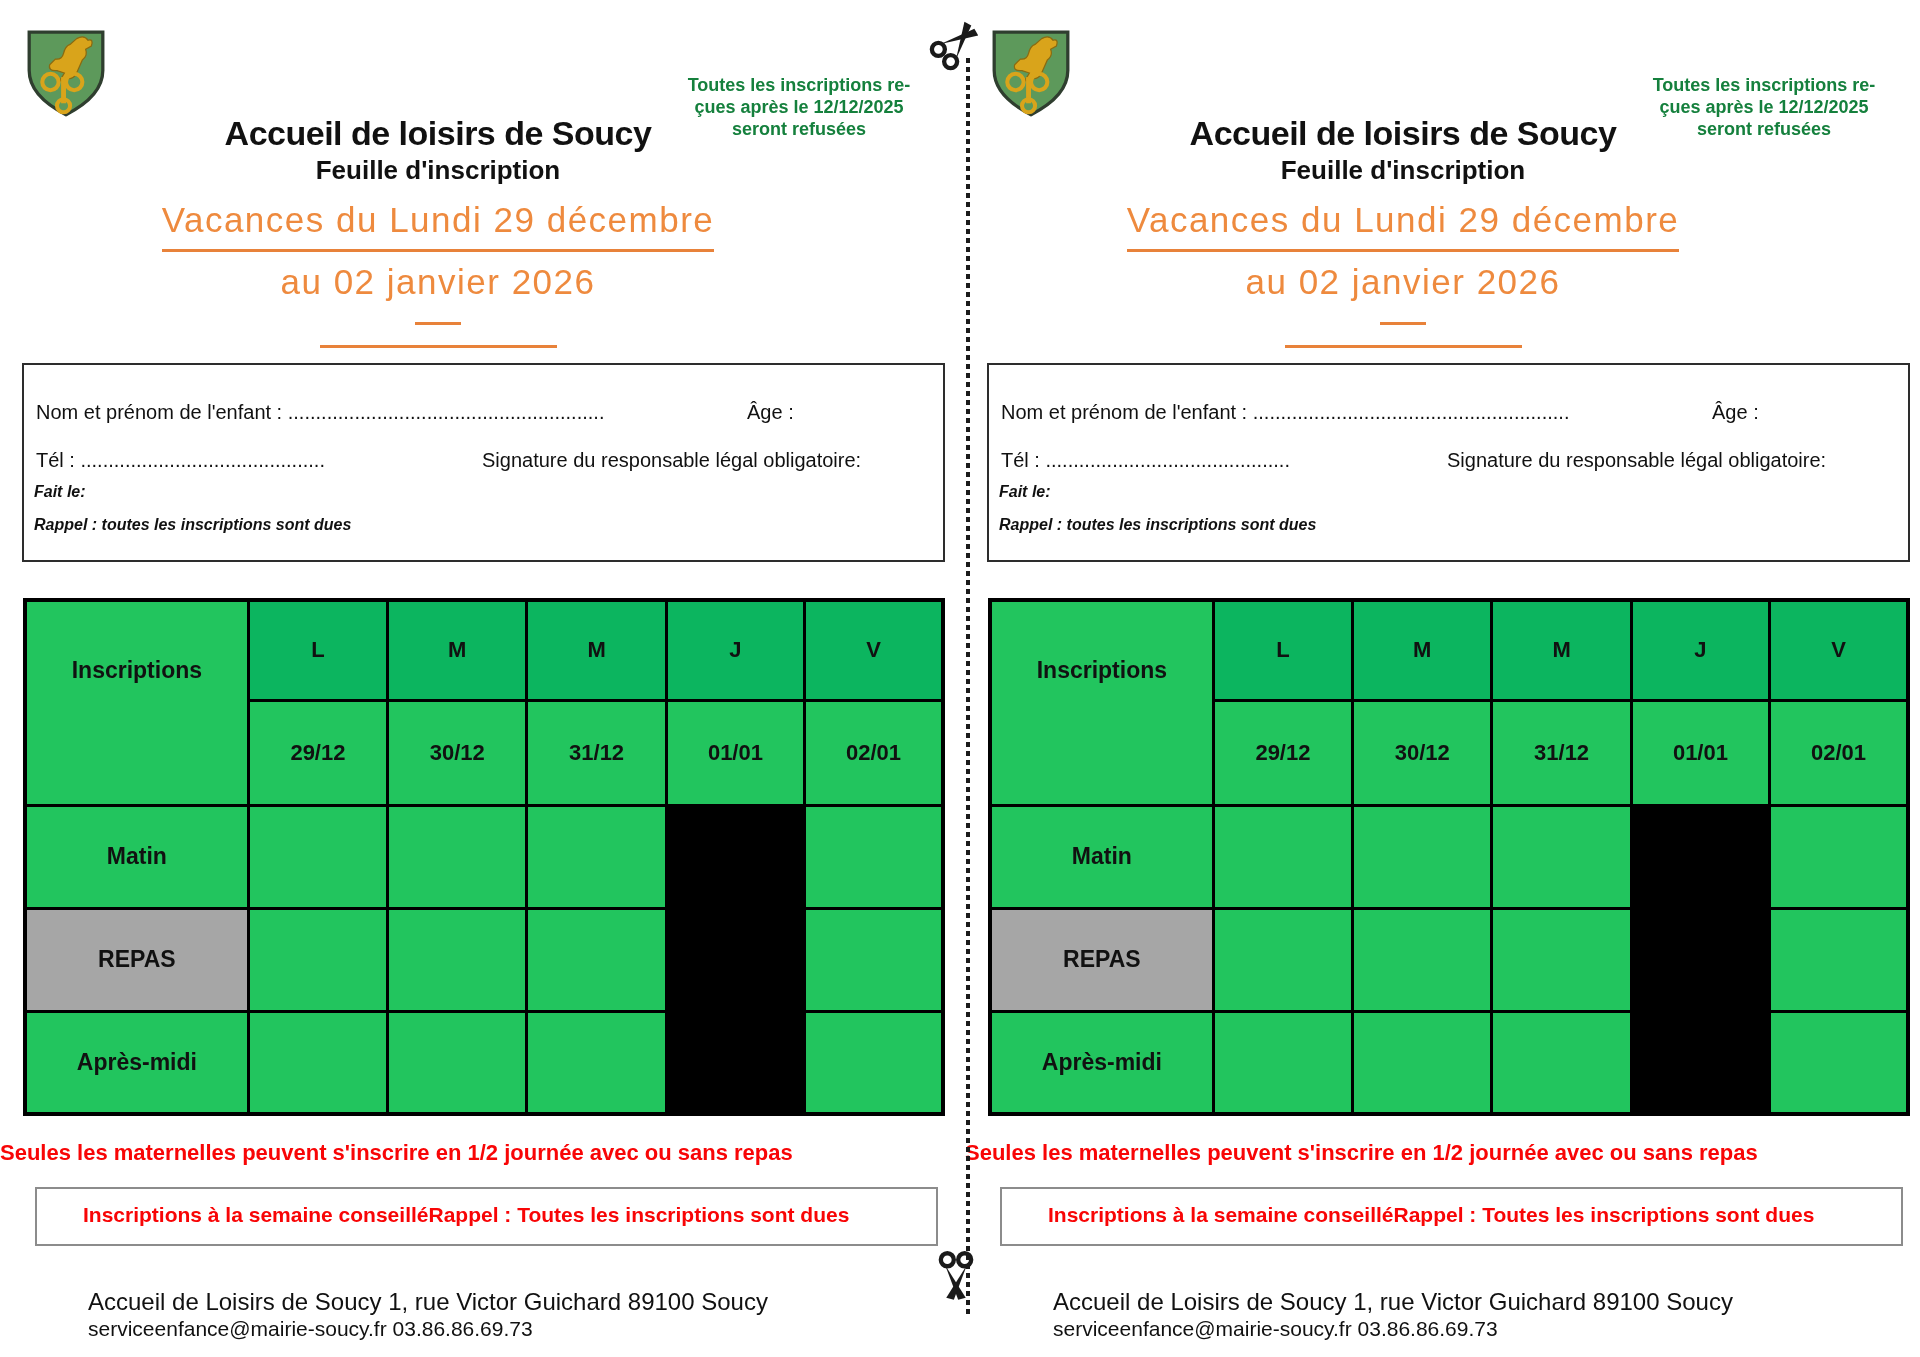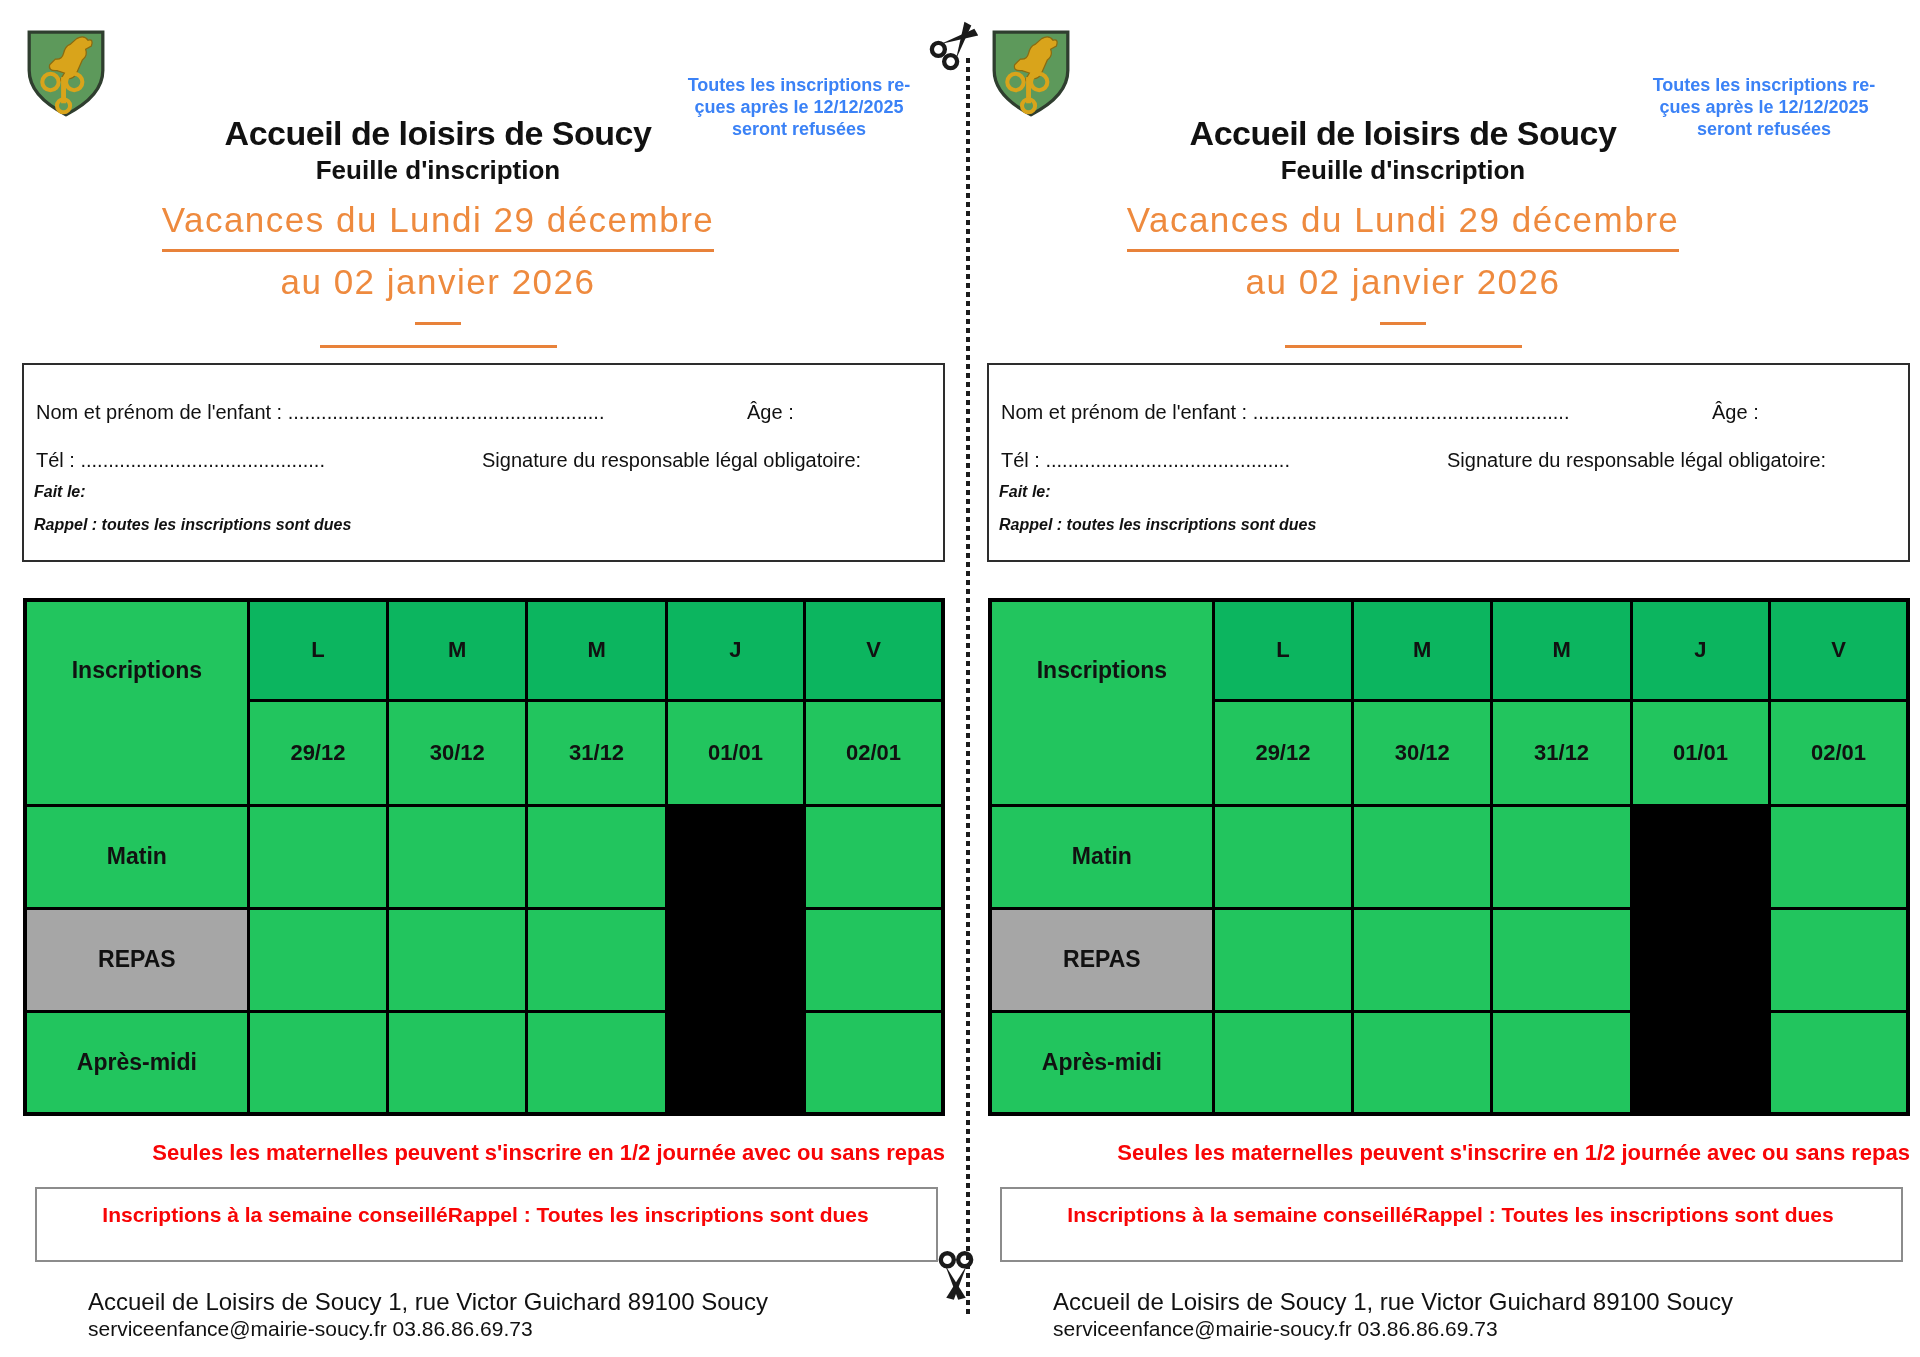--- a/index.html
+++ b/index.html
@@ -13,21 +13,21 @@
   
   .crest { position:absolute; left:24px; top:28px; width:84px; height:90px; }
 
   
   .titles { position:absolute; left:138px; top:114px; width:600px; text-align:center; }
   .title-main { font-size:34px; font-weight:bold; letter-spacing:-0.5px; }
   .title-sub { font-size:26px; font-weight:bold; margin-top:2px; }
 
   
   .deadline { position:absolute; left:665px; top:74px; width:268px; text-align:center;
-              color:#3b82f6; font-weight:bold; font-size:18px; line-height:22px; }
+              color:#15803d; font-weight:bold; font-size:18px; line-height:22px; }
 
   
   .vacation { position:absolute; left:38px; top:200px; width:800px; text-align:center;
               color:#ee8a3e; font-size:35px; letter-spacing:1.5px; font-weight:400; }
   .vacation .line1 { display:inline-block; border-bottom:3px solid #e8823a; padding-bottom:9px; }
   .vacation .line2 { display:block; margin-top:10px; }
   .mini-line { position:absolute; left:415px; top:322px; width:46px; height:3px; background:#e8823a; }
   .long-line { position:absolute; left:320px; top:345px; width:237px; height:3px; background:#e8823a; }
 
   
@@ -45,24 +45,24 @@
                 border:4px solid #000; table-layout:fixed; }
   .insc-table td { border:3px solid #000; text-align:center; font-weight:bold; background:#22c55e; }
   .insc-table .corner { font-size:23px; padding-bottom:64px; vertical-align:middle; }
   .insc-table .day    { background:#0cb55f; font-size:22px; height:100px; }
   .insc-table .date   { font-size:22px; height:105px; }
   .insc-table .rlabel { font-size:23px; height:103px; }
   .insc-table .repas  { background:#a6a6a6; }
   .insc-table .blocked{ background:#000; }
 
   
-  .warning { position:absolute; left:0; top:1140px; width:945px; text-align:right;
+  .warning { position:absolute; left:0; top:1140px; width:945px; text-align:left;
              color:#f80506; font-weight:bold; font-size:22px; }
-  .advicebox { position:absolute; left:35px; top:1187px; width:903px; height:75px;
-               border:2px solid #8c8c8c; display:flex; justify-content:center;
+  .advicebox { position:absolute; left:35px; top:1187px; width:903px; height:59px;
+               border:2px solid #8c8c8c; display:flex; justify-content:flex-start;
                padding:14px 48px 0 46px; color:#f80506; font-weight:bold; font-size:21px; }
   .foot1 { position:absolute; left:88px; top:1278px; font-size:24px;margin-top:10px; }
   .foot2 { position:absolute; left:88px; top:1317px; font-size:21px; }
 
   
   .cutline { position:absolute; left:966px; top:58px; width:4px; height:1260px;
              background:repeating-linear-gradient(#1b1b1b 0 5px, transparent 5px 9px); }
   .scissors { position:absolute; width:50px; height:52px; }
   .scissors-top { left:931px; top:18px; transform:rotate(-135deg); }
   .scissors-bottom { left:931px; top:1250px; }

